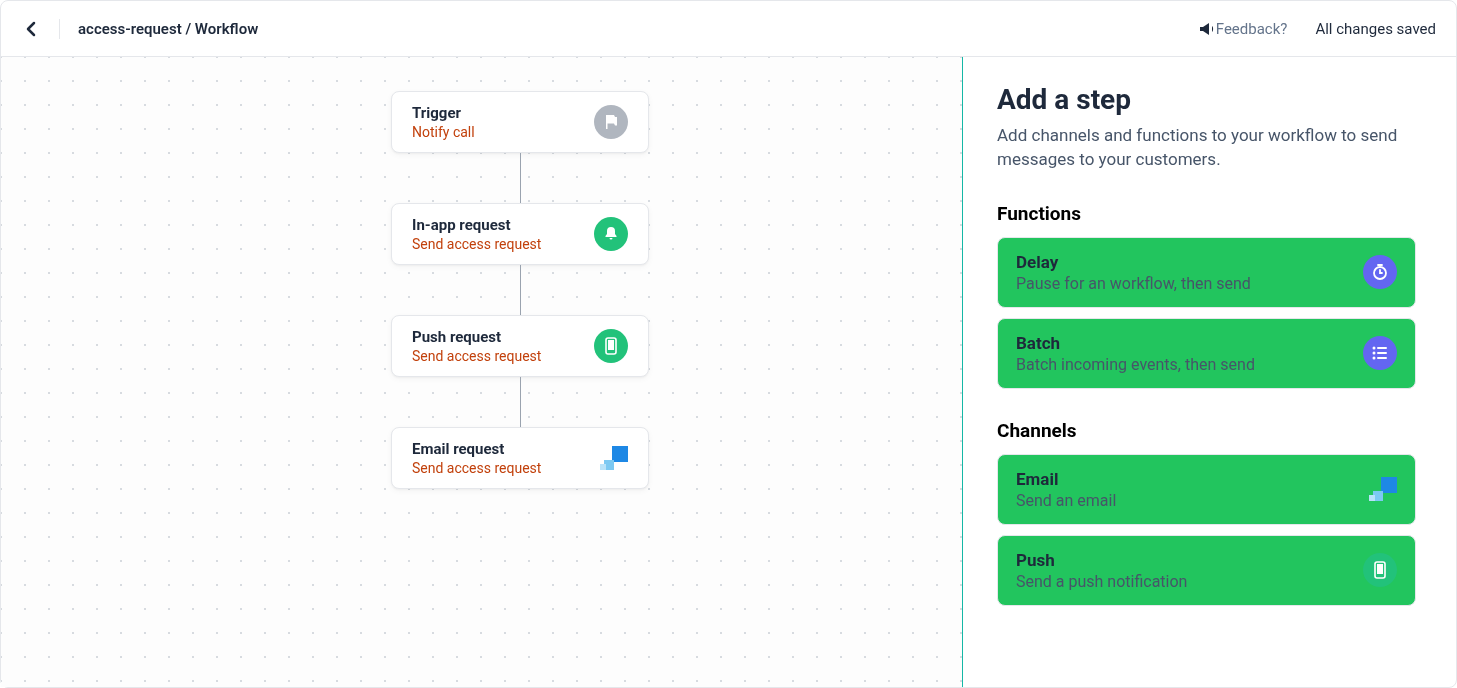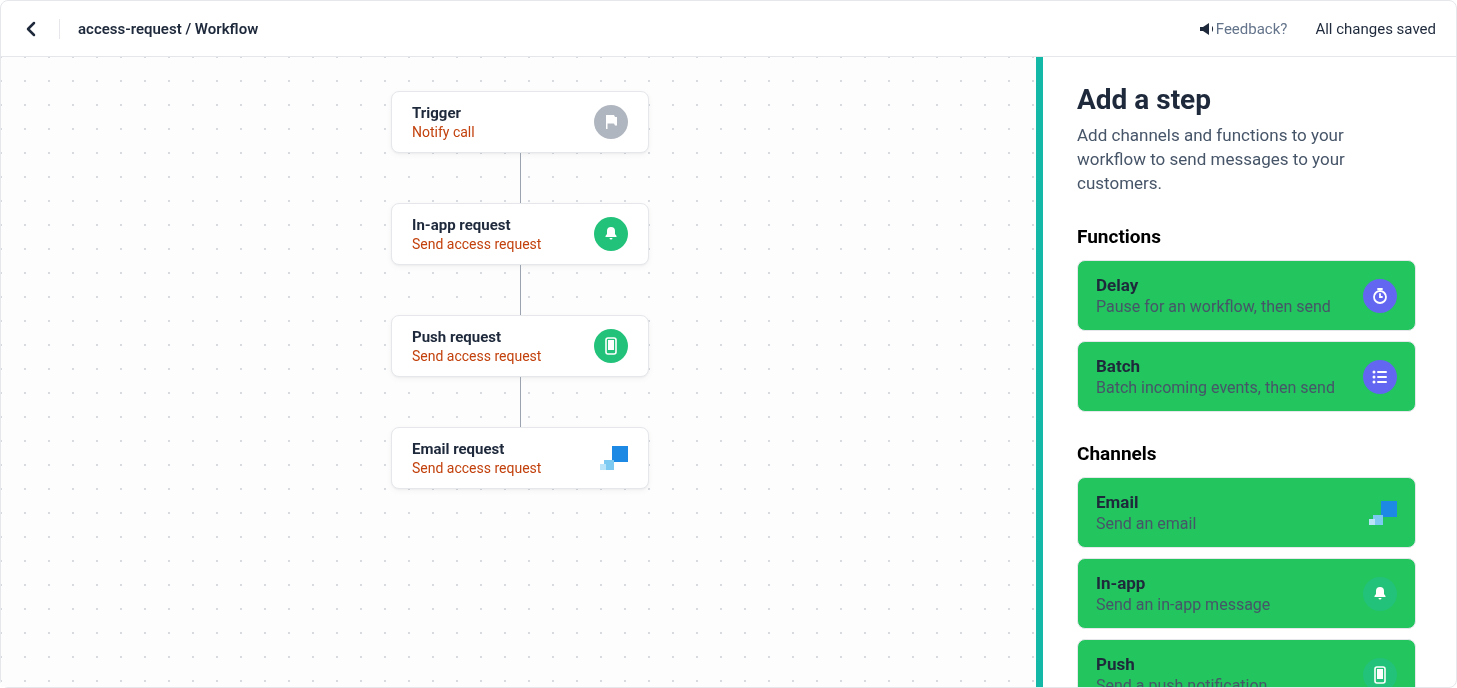--- a/index.html
+++ b/index.html
@@ -90,22 +90,22 @@
   }
   .icon-flag   { background:#b0b6bf; }
   .icon-bell   { background:#22c27a; }
   .icon-phone  { background:#22c27a; }
   .connector {
     width:1px; height:50px; background:#9aa3af;
   }
 
   
   .sidebar {
-    width:420px;
-    border-left:7px solid #14b8a6;
+    width:494px;
+    border-left:1px solid #14b8a6;
     padding:26px 40px 26px 34px;
     overflow:auto;
   }
   .sidebar h1 {
     font-size:28px; font-weight:700; color:#1e293b;
   }
   .sidebar .desc {
     font-size:17px; color:#475569; margin-top:8px; line-height:1.4;
   }
   .section-title {
@@ -266,31 +266,20 @@
           <div class="ct">Email</div>
           <div class="cs">Send an email</div>
         </div>
         <div class="email-logo">
           <div class="sq1"></div>
             <div class="sq2"></div>
             <div class="sq3"></div>
         </div>
       </div>
 
-      <div class="card">
-        <div class="card-text">
-          <div85 class="ct">In-app</div85>
-          <div class="cs">Send an in-app message</div>
-        </div>
-        <div class="card-icon icon-bell">
-          <svg width="16" height="16" viewBox="0 0 16 16" fill="#fff">
-              <path d="M8 1a4 4 0 0 0-4 4v3l-1.5 2v1h11v-1L12 8V5a4 4 0 0 0-4-4zM6.5 12a1.5 1.5 0 0 0 3 0h-3z"></path>
-            </svg>
-        </div>
-      </div>
 
       <div class="card">
         <div class="card-text">
           <div class="ct">Push</div>
           <div class="cs">Send a push notification</div>
         </div>
         <div class="card-icon icon-phone">
           <svg width="12" height="18" viewBox="0 0 12 18" fill="none">
               <rect x="1" y="1" width="10" height="16" rx="2" stroke="#fff" stroke-width="1.6"></rect>
               <rect x="3" y="3" width="6" height="10" fill="#fff"></rect>

